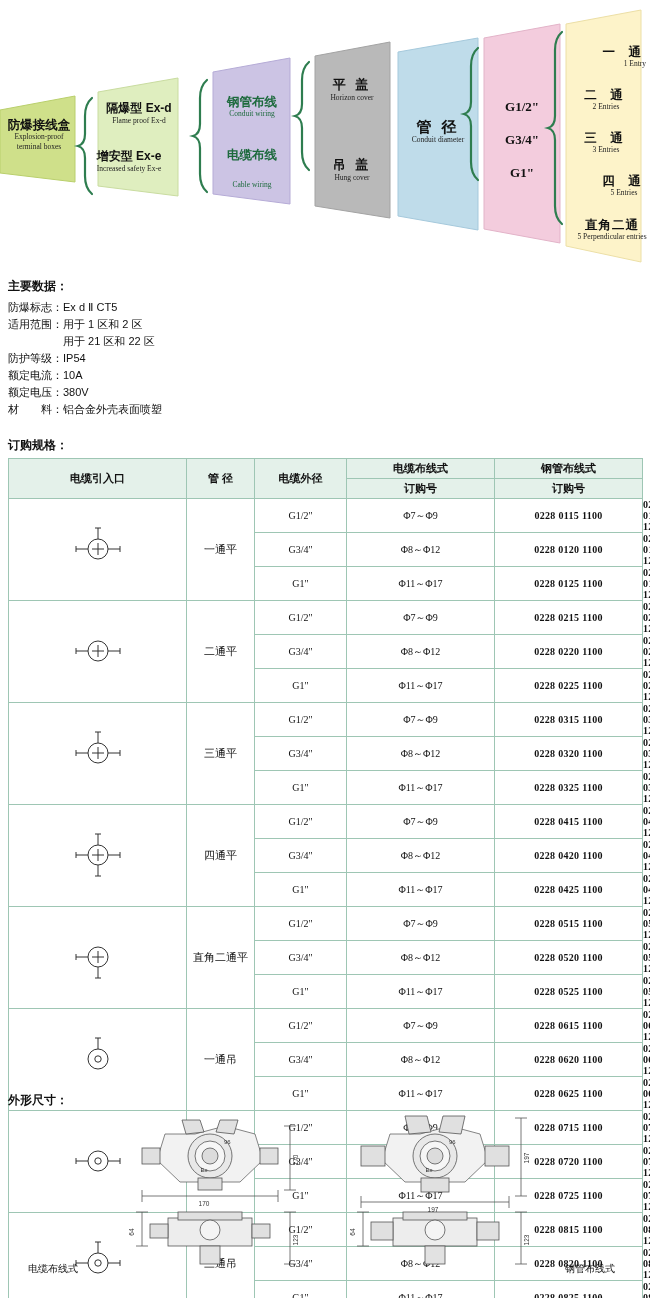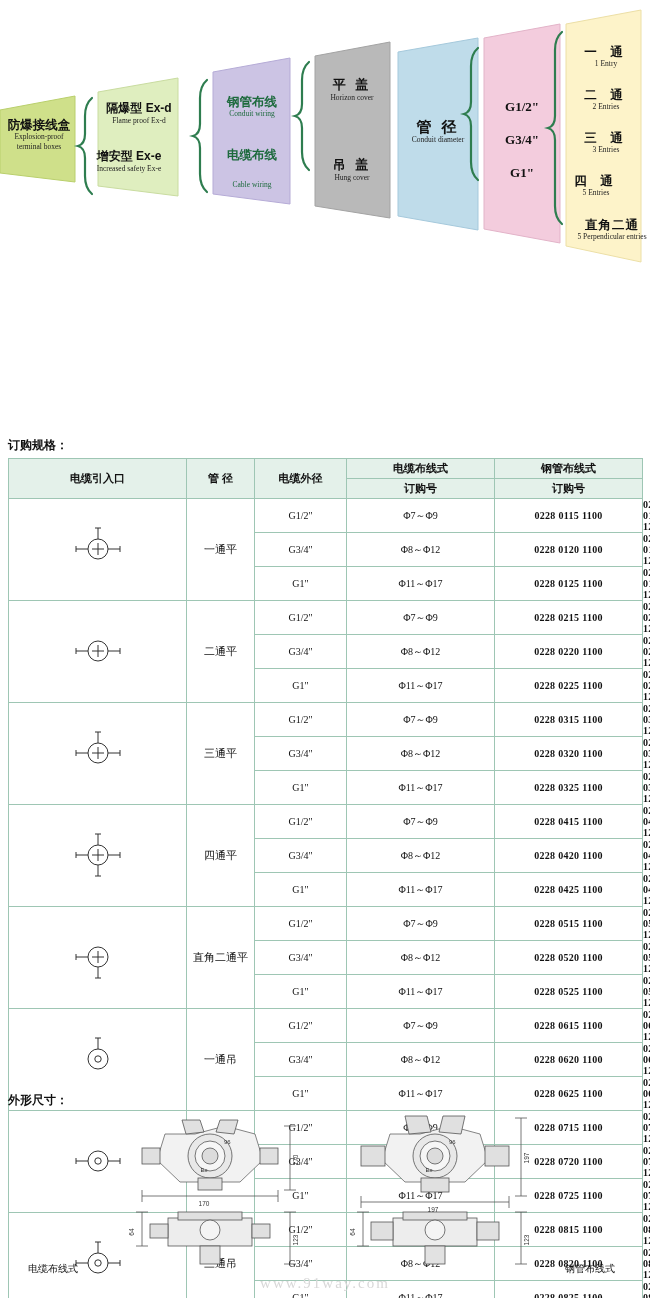--- a/index.html
+++ b/index.html
@@ -186,42 +186,52 @@
     <div class="panel" style="left:484px;top:100px;width:76px;">
       <div class="cn" style="font-family:'Liberation Serif',serif;font-size:13px">G1/2"</div>
     </div>
     <div class="panel" style="left:484px;top:133px;width:76px;">
       <div class="cn" style="font-family:'Liberation Serif',serif;font-size:13px">G3/4"</div>
     </div>
     <div class="panel" style="left:484px;top:166px;width:76px;">
       <div class="cn" style="font-family:'Liberation Serif',serif;font-size:13px">G1"</div>
     </div>
 
-    <div class="panel" style="left:566px;top:45px;width:80px;">
+    <div class="panel" style="left:566px;top:45px;width:80px;align-items:flex-end;">
       <div class="cn" style="letter-spacing:5px">一 通</div>
       <div class="en">1 Entry</div>
     </div>
     <div class="panel" style="left:566px;top:88px;width:80px;">
       <div class="cn" style="letter-spacing:5px">二 通</div>
       <div class="en">2 Entries</div>
     </div>
     <div class="panel" style="left:566px;top:131px;width:80px;">
       <div class="cn" style="letter-spacing:5px">三 通</div>
       <div class="en">3 Entries</div>
     </div>
-    <div class="panel" style="left:538px;top:174px;width:80px;padding-left:36px;">
+    <div class="panel" style="left:566px;top:174px;width:80px;padding-left:36px;">
       <div class="cn" style="letter-spacing:5px">四 通</div>
       <div class="en">5 Entries</div>
     </div>
     <div class="panel" style="left:562px;top:218px;width:100px;text-align:center;">
       <div class="cn" style="letter-spacing:1px">直角二通</div>
       <div class="en" style="white-space:normal;line-height:1.1;width:74px">5 Perpendicular entries</div>
     </div>
   </div>
 
+  <div style="position:absolute;left:8px;top:278px;">
+    <div class="section-title">主要数据：</div>
+    <div class="spec-line" style="margin-top:4px">防爆标志：Ex d Ⅱ CT5</div>
+    <div class="spec-line">适用范围：用于 1 区和 2 区</div>
+    <div class="spec-line">　　　　　用于 21 区和 22 区</div>
+    <div class="spec-line">防护等级：IP54</div>
+    <div class="spec-line">额定电流：10A</div>
+    <div class="spec-line">额定电压：380V</div>
+    <div class="spec-line">材　　料：铝合金外壳表面喷塑</div>
+  </div>
 
   <div style="position:absolute;left:8px;top:437px;">
     <div class="section-title">订购规格：</div>
   </div>
 
   <div style="position:absolute;left:8px;top:458px;width:634px;">
     <table class="order">
       <colgroup>
         <col style="width:178px">
         <col style="width:68px">
@@ -579,14 +589,13 @@
         <text x="84" y="60" font-size="6" text-anchor="middle">Ex</text>
         <text x="10" y="120" transform="rotate(-90 10,120)" text-anchor="middle">64</text>
         <text x="184" y="128" transform="rotate(-90 184,128)" text-anchor="middle">123</text>
       </g>
     </svg>
 
     <div class="dim-caption" style="left:28px;top:150px;">电缆布线式</div>
     <div class="dim-caption" style="left:565px;top:150px;">钢管布线式</div>
   </div>
 
-  <div class="watermark">www.91way.com</div>
 </div>
 
 </body></html>

